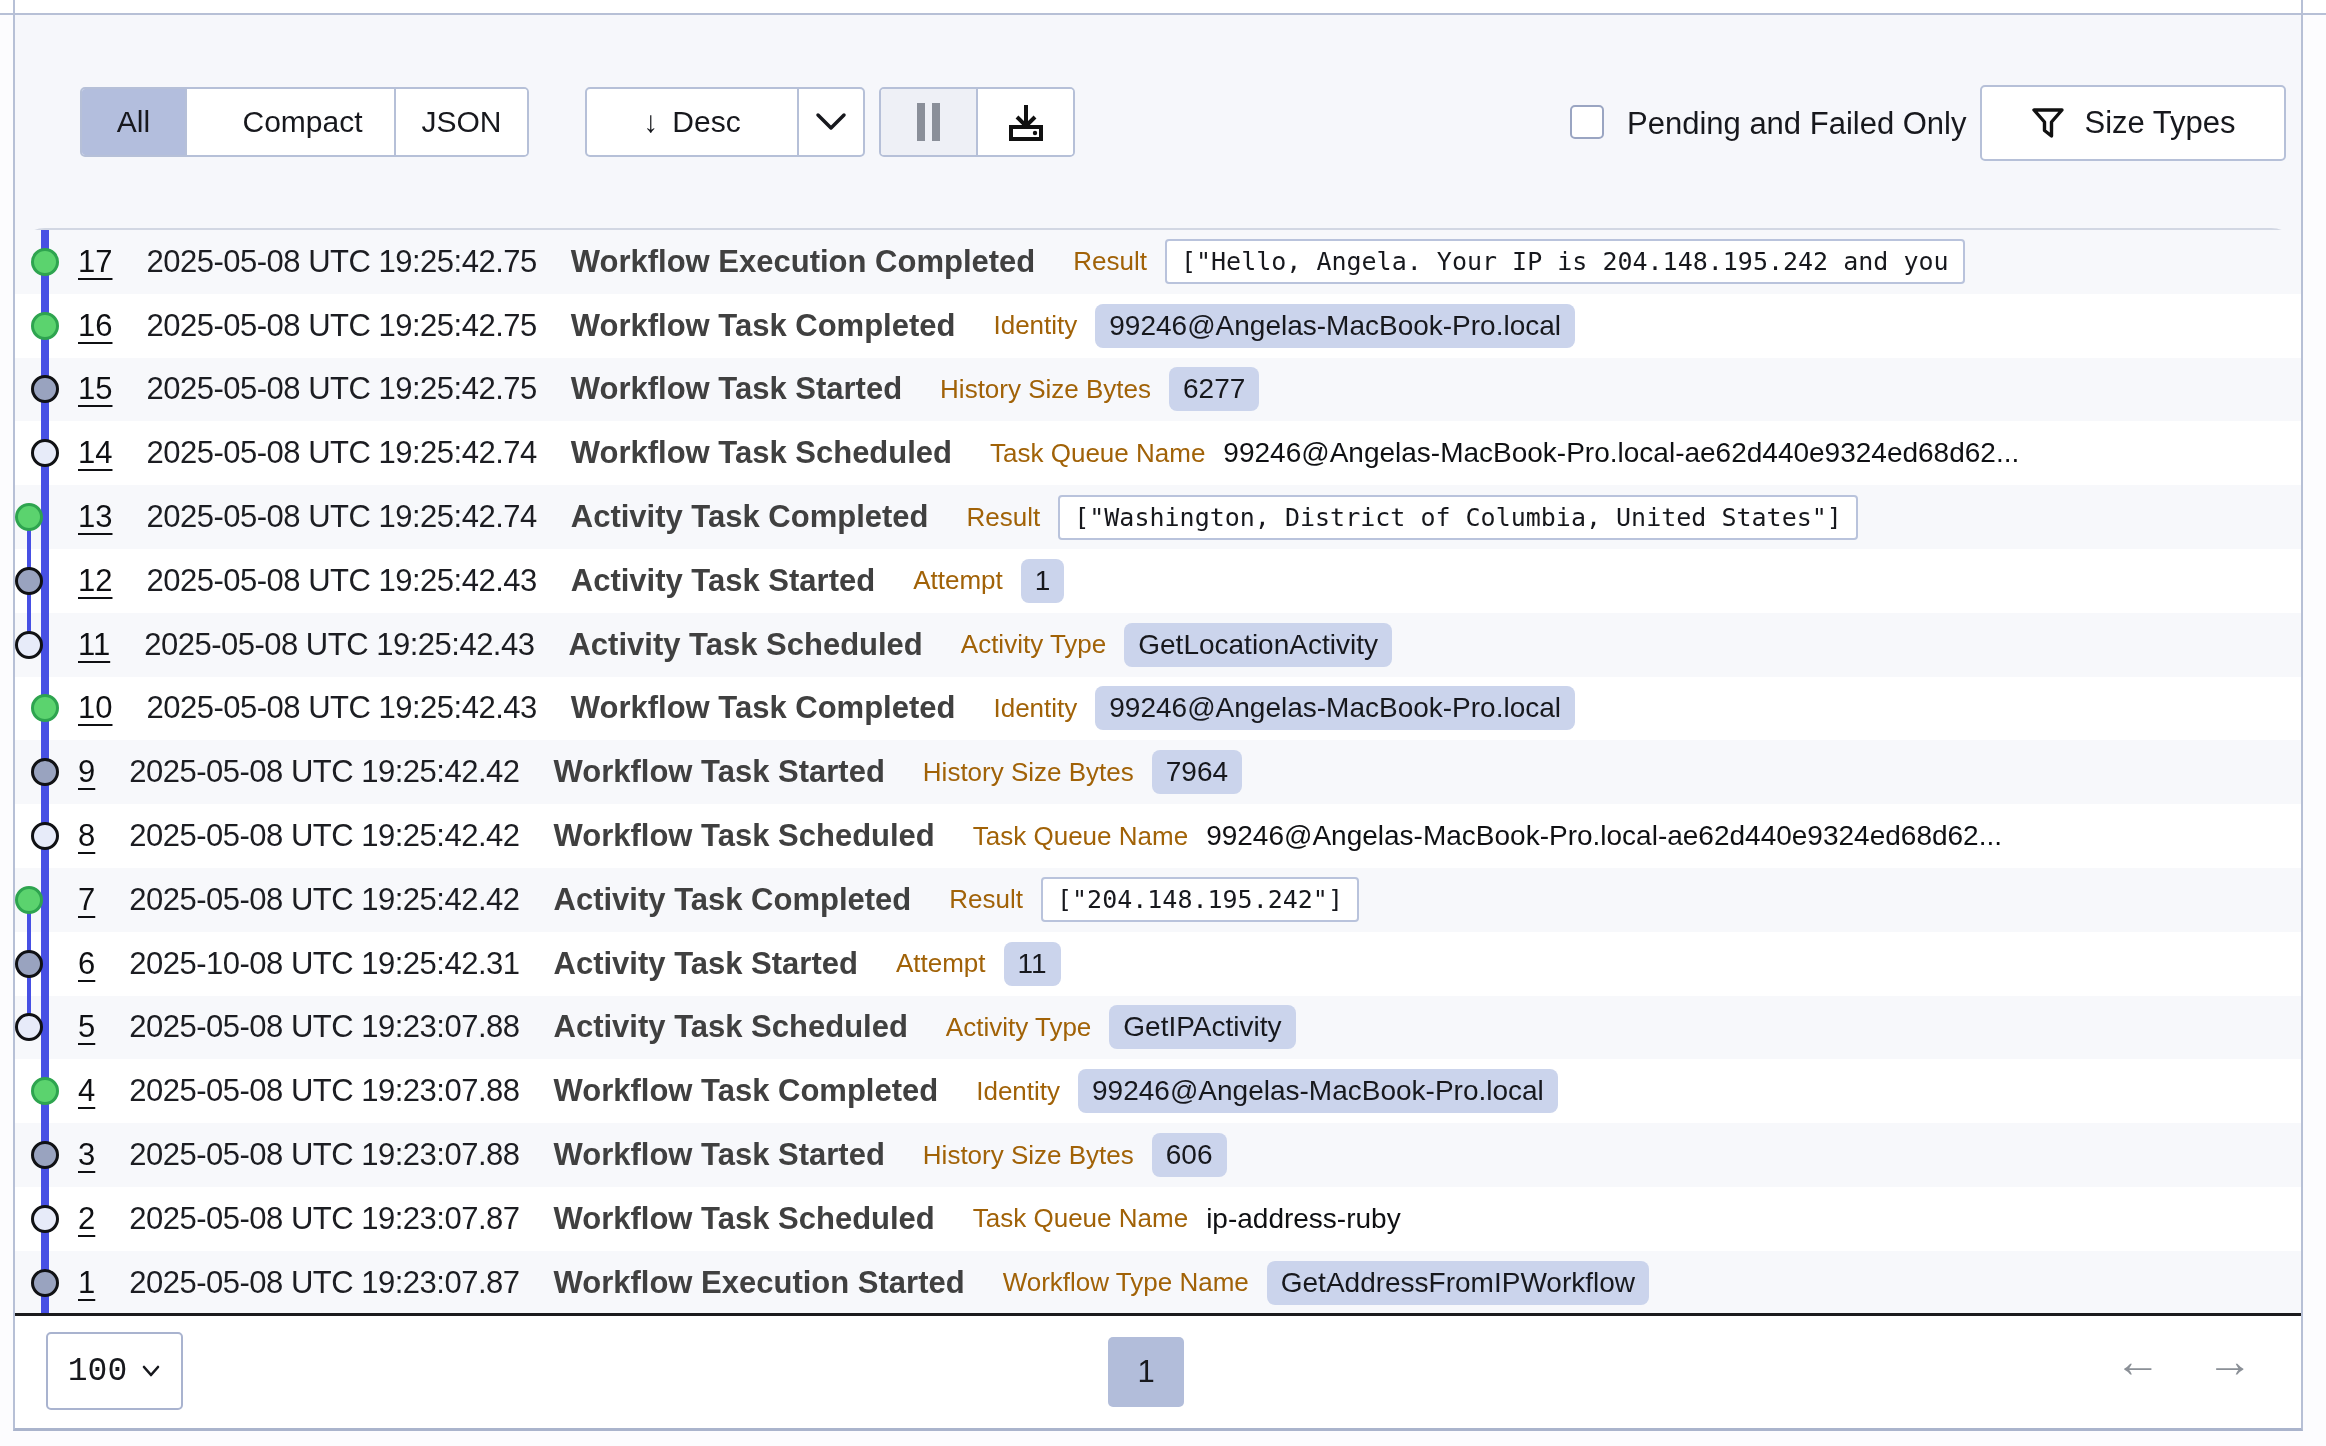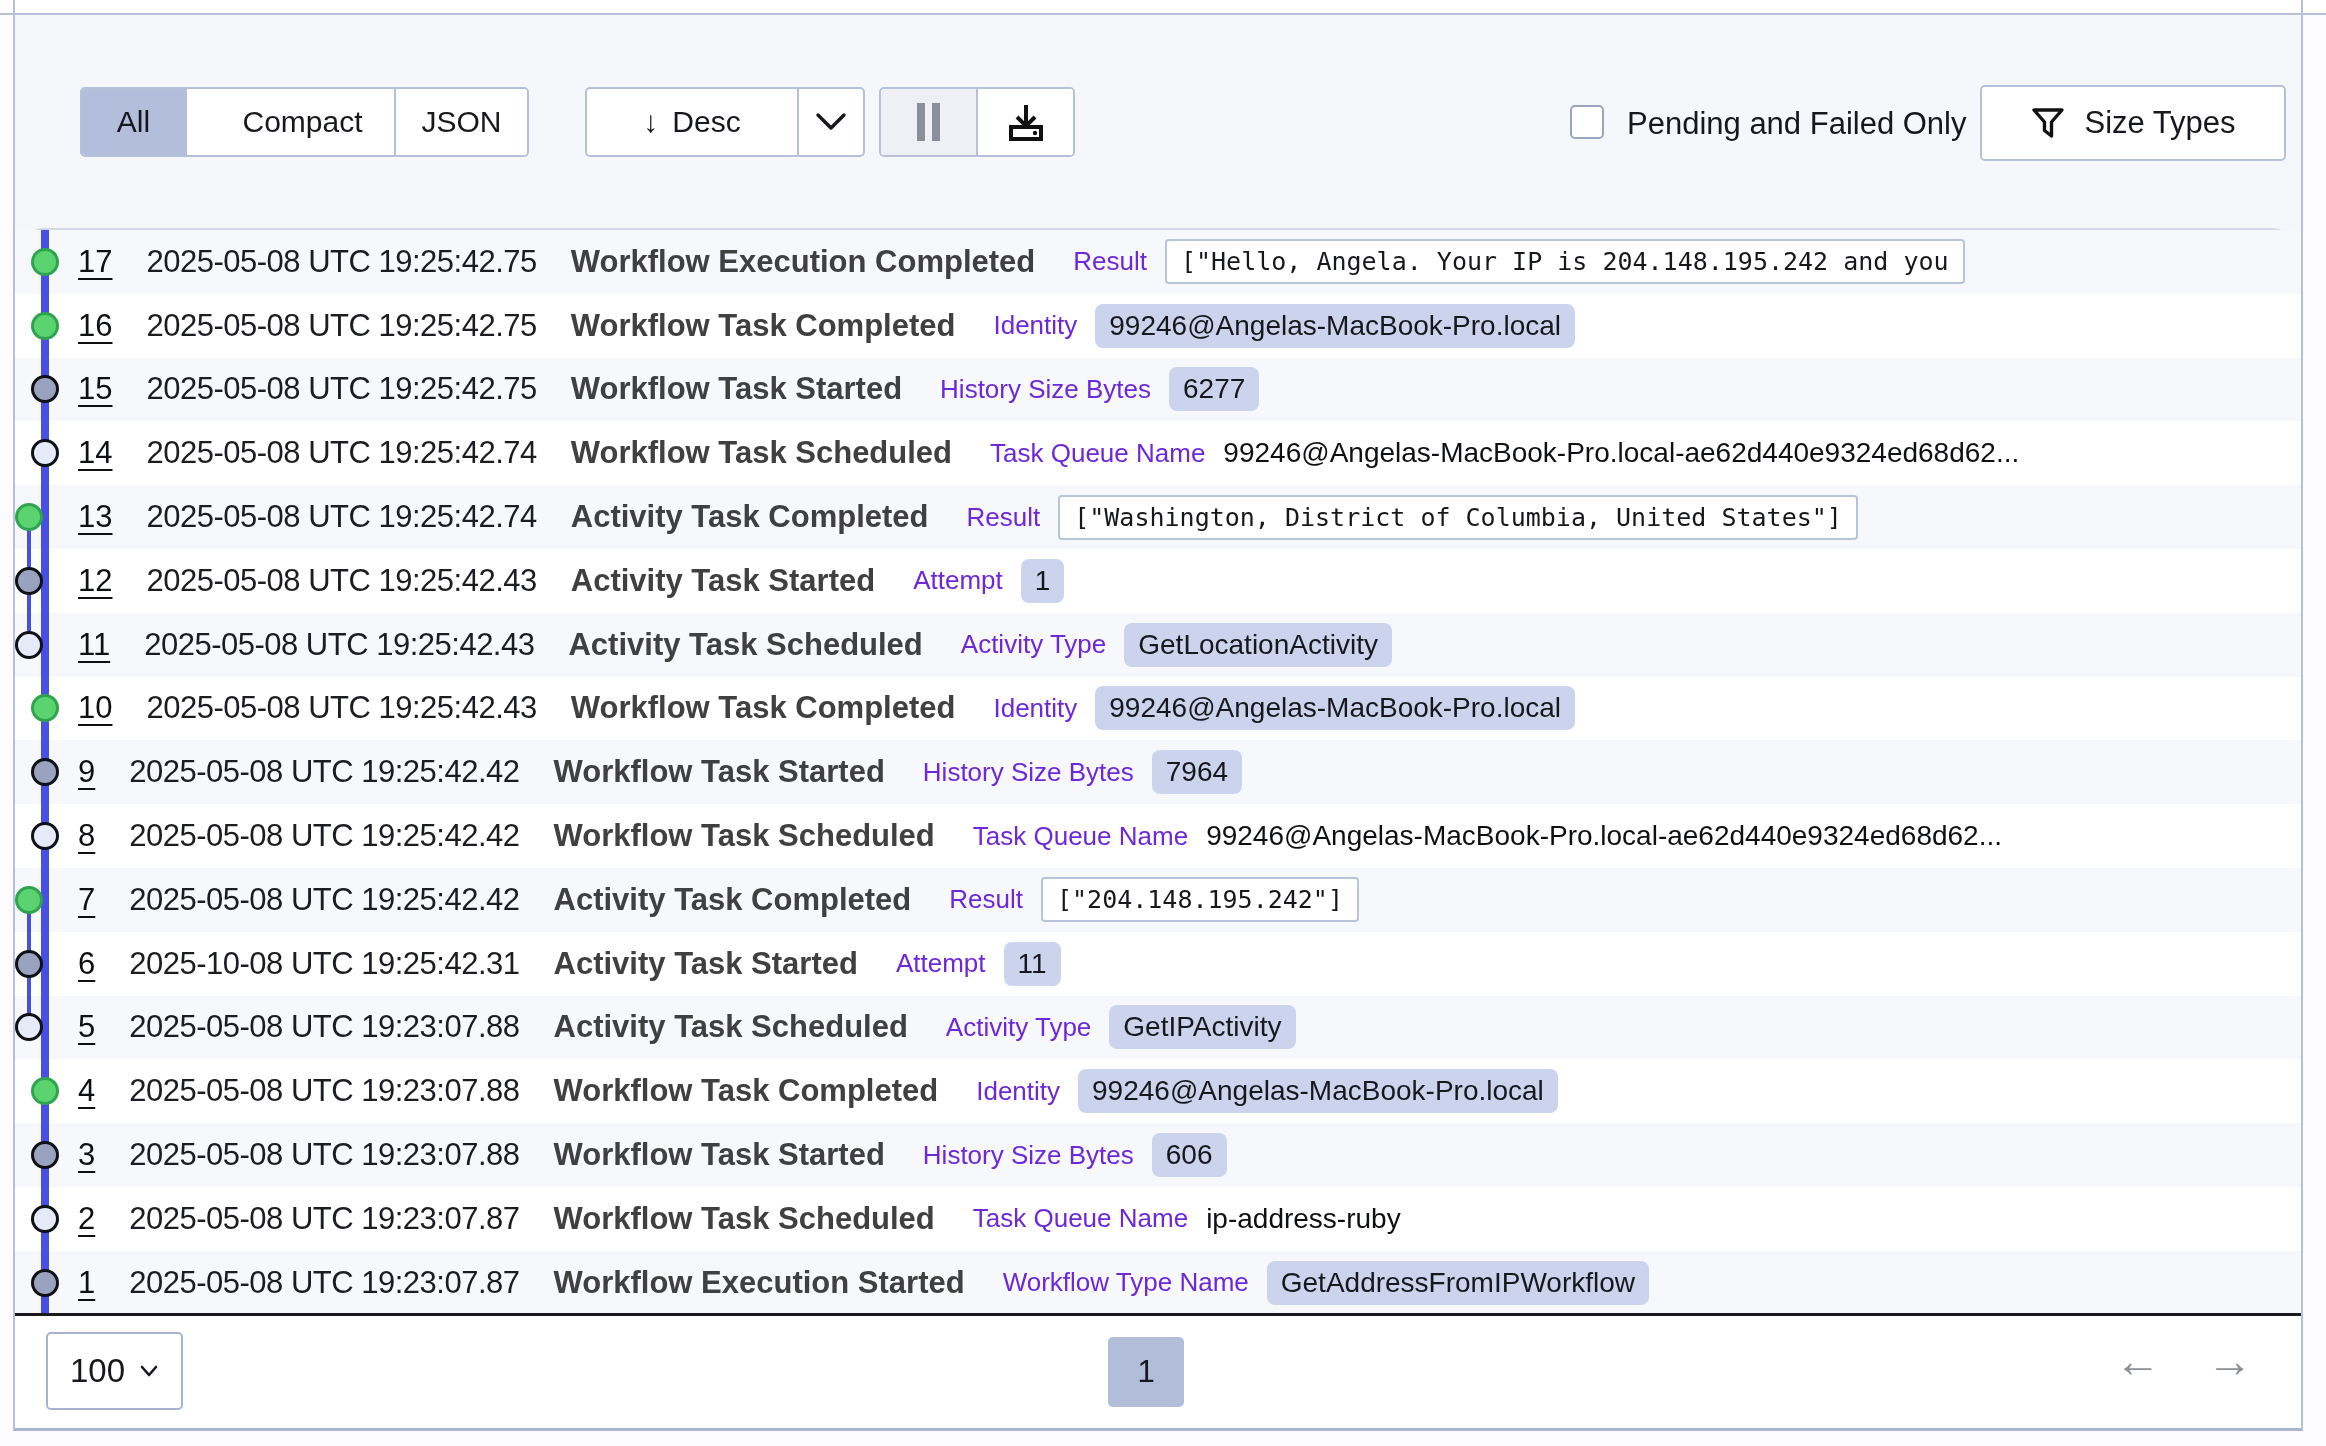--- a/index.html
+++ b/index.html
@@ -39,37 +39,37 @@
   .checkbox-label{position:absolute;left:1612px;top:91px;font-size:31px;color:#17181d;}
   .event-types-btn{position:absolute;left:1965px;top:70px;width:306px;height:76px;display:flex;align-items:center;justify-content:center;gap:18px;font-size:31px;cursor:pointer;}
   
   .table{position:absolute;left:0;top:213px;width:100%;height:1085px;background:#ffffff;border-top:2px solid #d2d7e3;box-sizing:border-box;border-radius:30px;}
   .rows{position:absolute;left:0;top:0;width:100%;height:100%;}
   .row{position:relative;height:63.8px;display:flex;align-items:center;padding-left:63px;box-sizing:border-box;white-space:nowrap;}
   .row.alt{background:#f7f8fb;}
   .num{font-size:31px;color:#0f1013;text-decoration:underline;text-decoration-thickness:2px;text-underline-offset:6px;cursor:pointer;margin-right:34px;}
   .time{font-size:31px;color:#1c1d22;letter-spacing:-0.5px;margin-right:34px;}
   .name{font-size:31px;font-weight:bold;color:#404040;margin-right:38px;}
-  .dlabel{font-size:26px;color:#6d28d9;margin-right:18px;}
+  .dlabel{font-size:26px;color:#a16207;margin-right:18px;}
   .dvalue.chip{font-size:28px;background:#cbd4ec;border-radius:8px;padding:6px 14px;color:#17181d;}
   .dvalue.box{font-family:"DejaVu Sans Mono", monospace;font-size:25px;color:#17181d;background:#fff;border:2px solid #b9c3dc;border-radius:4px;padding:6px 14px;max-width:782px;overflow:hidden;box-sizing:content-box;}
   .dvalue.link{font-size:28px;color:#0f1013;text-decoration-thickness:2px;text-underline-offset:6px;cursor:pointer;}
   
   .main-line{position:absolute;left:26px;top:0;width:8px;height:100%;background:#4750e4;z-index:1;}
   .branch-line{position:absolute;left:12px;width:4px;background:#4750e4;z-index:1;}
   .dot{position:absolute;top:50%;margin-top:-14px;width:22px;height:22px;border-radius:50%;border:3px solid #101114;z-index:2;}
   .dot.main{left:16px;}
   .dot.branch{left:0px;}
   .dot.green{background:#5bd36e;border-color:#2ea44f;}
   .dot.gray{background:#99a3bf;}
   .dot.light{background:#e7ebf9;}
   
   .black-divider{position:absolute;left:0;top:1298px;width:100%;height:3px;background:#1b1b1d;}
   .pagination{position:absolute;left:0;top:1301px;width:100%;height:112px;background:#ffffff;}
-  .page-size{position:absolute;left:31px;top:16px;width:137px;height:78px;border:2px solid #a9b3cf;border-radius:5px;background:#fff;box-sizing:border-box;display:flex;align-items:center;justify-content:center;gap:14px;font-size:33px;cursor:pointer;}
+  .page-size{position:absolute;left:31px;top:16px;width:137px;height:78px;border:2px solid #a9b3cf;border-radius:5px;background:#fff;box-sizing:border-box;display:flex;align-items:center;justify-content:center;gap:14px;font-size:33px;cursor:pointer;font-family:Liberation Mono, monospace;}
   .pager{position:absolute;left:1093px;top:21px;width:76px;height:70px;background:#b2bdda;border-radius:5px;display:flex;align-items:center;justify-content:center;font-size:31px;cursor:pointer;}
   .nav-arrow{position:absolute;top:18px;font-size:46px;color:#8b9097;cursor:pointer;}
   .arrow-back{left:2100px;}
   .arrow-forward{left:2192px;}
   svg{display:block;}
 </style>
 </head>
 <body>
 
 <div class="top-strip"></div>

